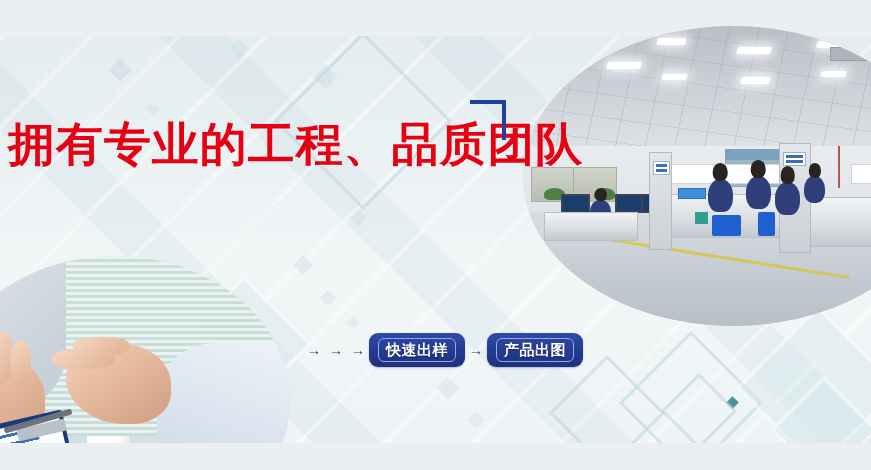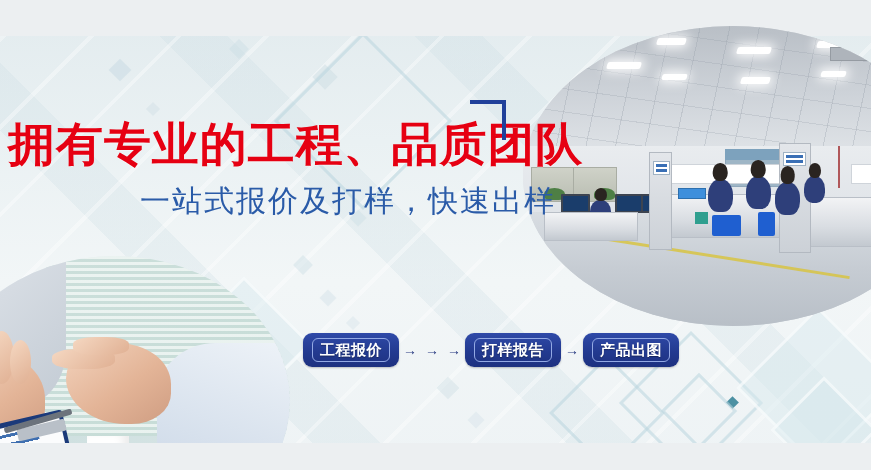--- a/index.html
+++ b/index.html
@@ -388,38 +388,32 @@
       </div>
       <div class="clip-metal" style="left:22%;top:58%;width:14%;height:4%;transform:rotate(-13deg);"></div>
       <div class="clip-metal" style="left:18%;top:56%;width:20%;height:2%;transform:rotate(-16deg);background:#6c737c;"></div>
 
       <div class="cup" style="left:42%;top:62%;width:12%;height:16%;"></div>
 
     </div>
   </div>
 
   <div class="headline">拥有专业的工程、品质团队</div>
-  <div class="subline">一站式报价及打样，快速出样</div>
   <div class="corner-bracket"></div>
 
   <div class="flow">
+    <span class="arrow">→</span>
+
+    <span class="arrow">→</span>
+
+    <span class="arrow">→</span>
+
     <div class="chip">
       <div class="inner">
-        <span class="txt">工程报价</span>
-      </div>
-    </div>
-    <span class="arrow">→</span>
-
-    <span class="arrow">→</span>
-
-    <span class="arrow">→</span>
-
-    <div class="chip">
-      <div class="inner">
-        <span class="txt">打样报告</span>
+        <span class="txt">快速出样</span>
       </div>
     </div>
     <span class="arrow">→</span>
 
     <div class="chip">
       <div class="inner">
         <span class="txt">产品出图</span>
       </div>
     </div>
 

